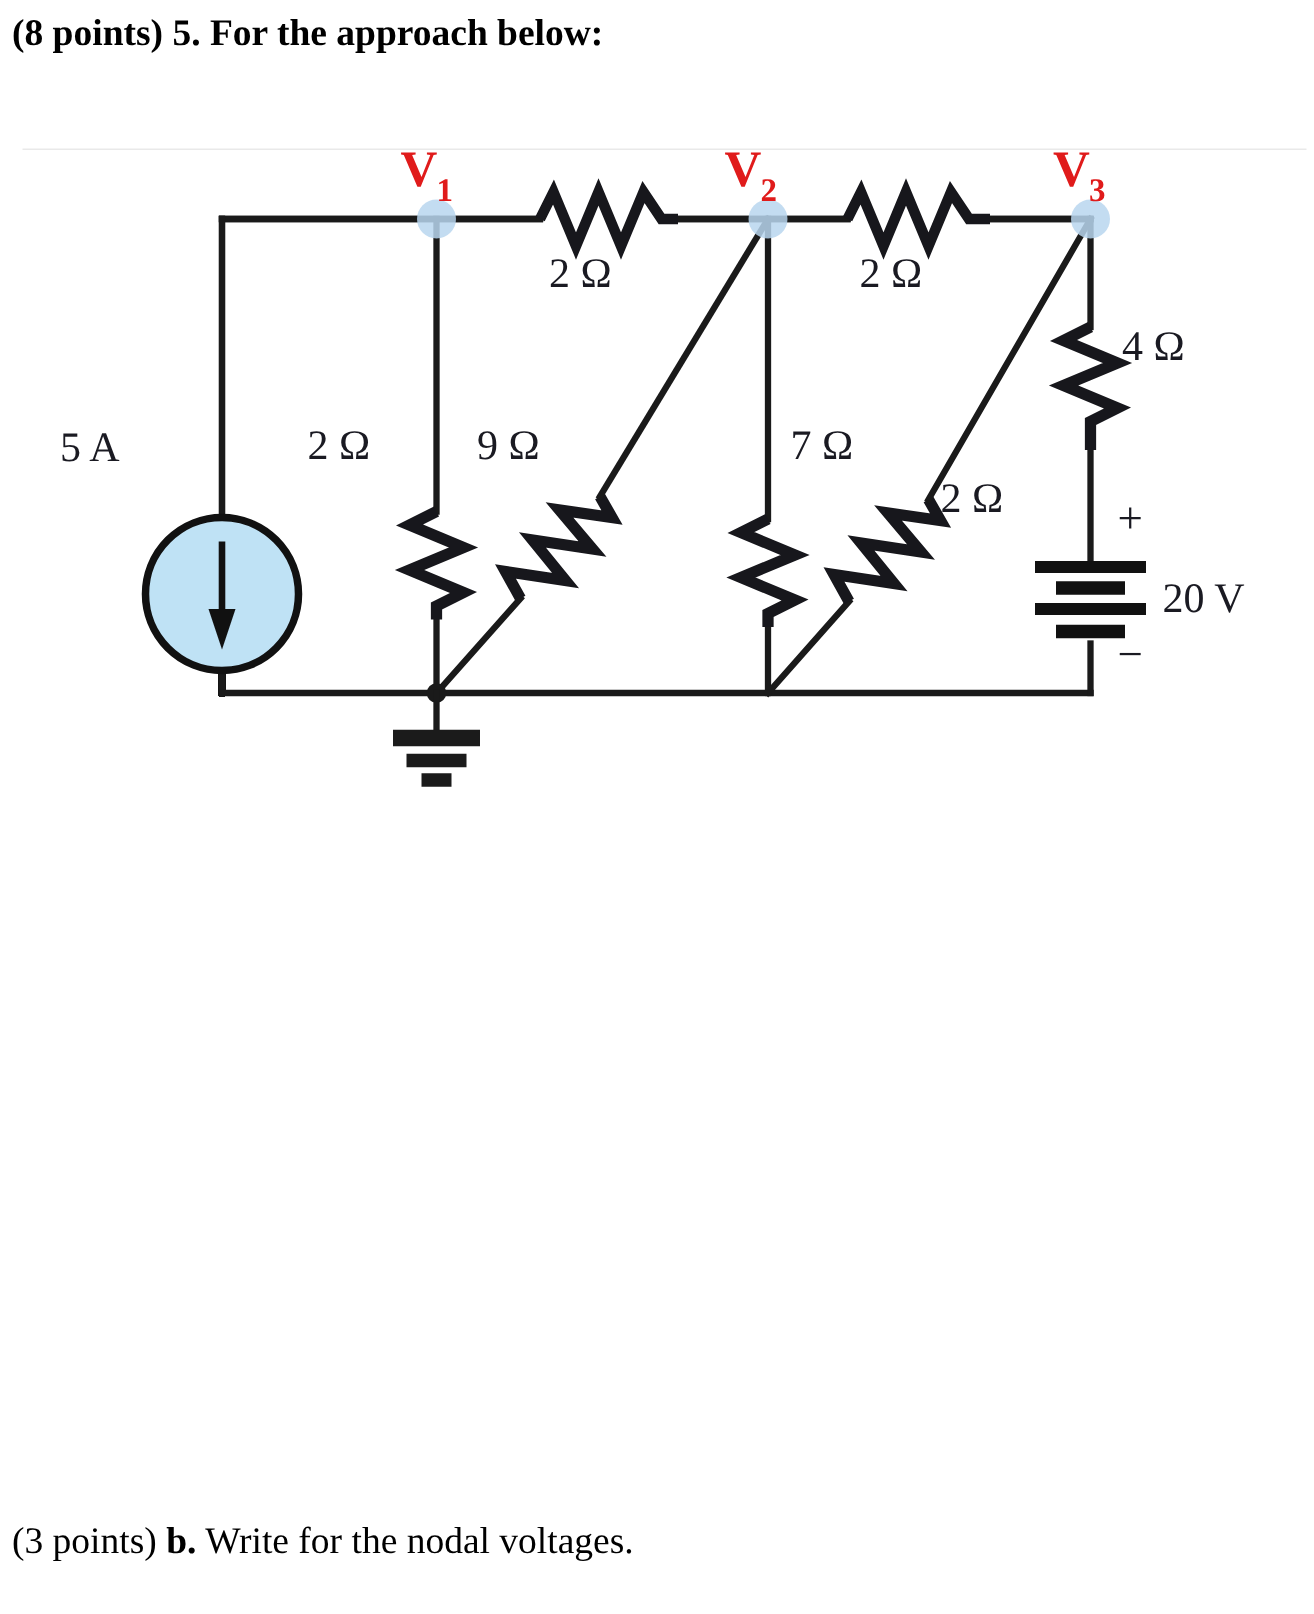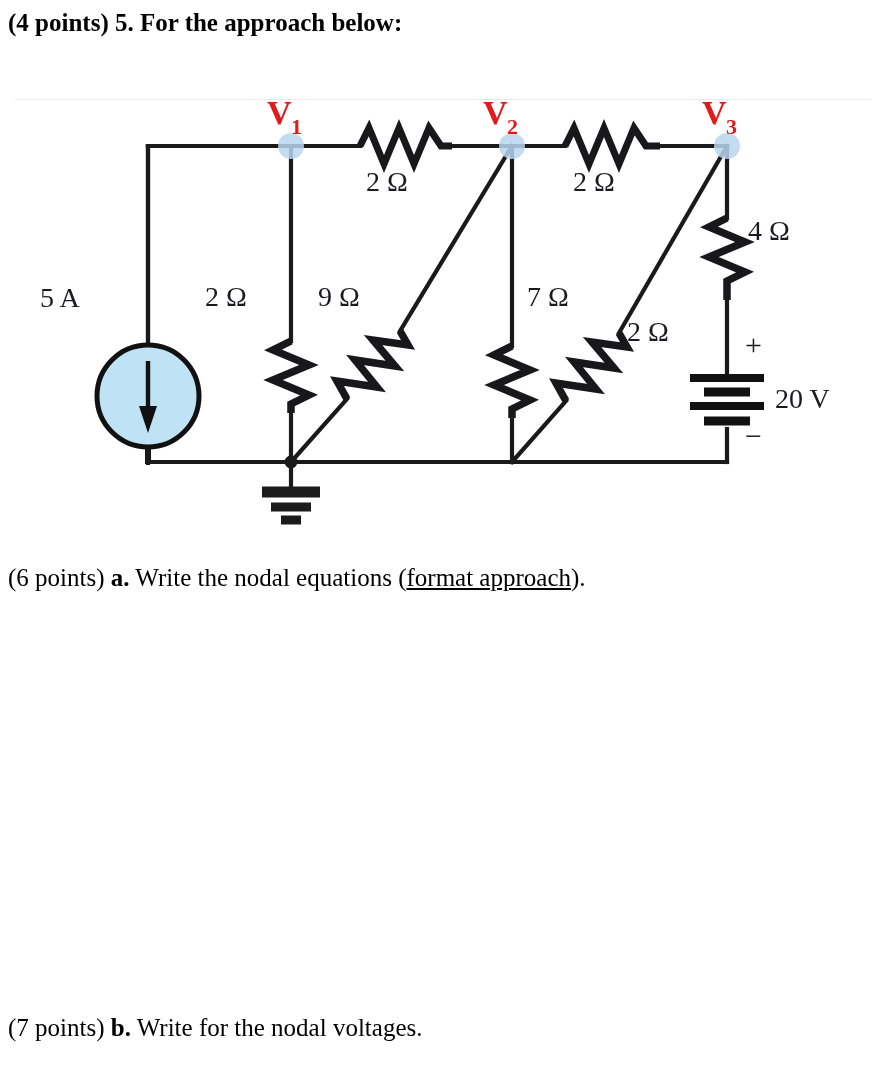--- a/index.html
+++ b/index.html
@@ -123,21 +123,21 @@
     font-size: 30px;
     fill: #1a1a22;
   }
 </style>
 </head>
 <body>
 
 <div class="page">
 
   <div class="qline" id="q-head">
-    <span>(4 points)</span>
+    <span>(8 points)</span>
     <span>5.</span>
     <span>For the approach below:</span>
   </div>
 
   <div id="rule"></div>
 
   <div id="circuit-wrap">
     <svg width="876" height="470" viewBox="0 0 876 470" xmlns="http://www.w3.org/2000/svg">
 
       <g>
@@ -356,25 +356,20 @@
         <text class="vlbl" x="483" y="36">V</text>
         <text class="vsub" x="507" y="46">2</text>
 
         <text class="vlbl" x="702" y="36">V</text>
         <text class="vsub" x="726" y="46">3</text>
       </g>
 
     </svg>
   </div>
 
-  <div class="qline" id="q-a">
-    <span>(6 points)</span>
-    <span class="bold">a.</span>
-    <span>Write the nodal equations (</span><span class="underline">format approach</span><span>).</span>
-  </div>
 
   <div class="qline" id="q-b">
-    <span>(7 points)</span>
+    <span>(3 points)</span>
     <span class="bold">b.</span>
     <span>Write for the nodal voltages.</span>
   </div>
 
 </div>
 
 </body></html>

